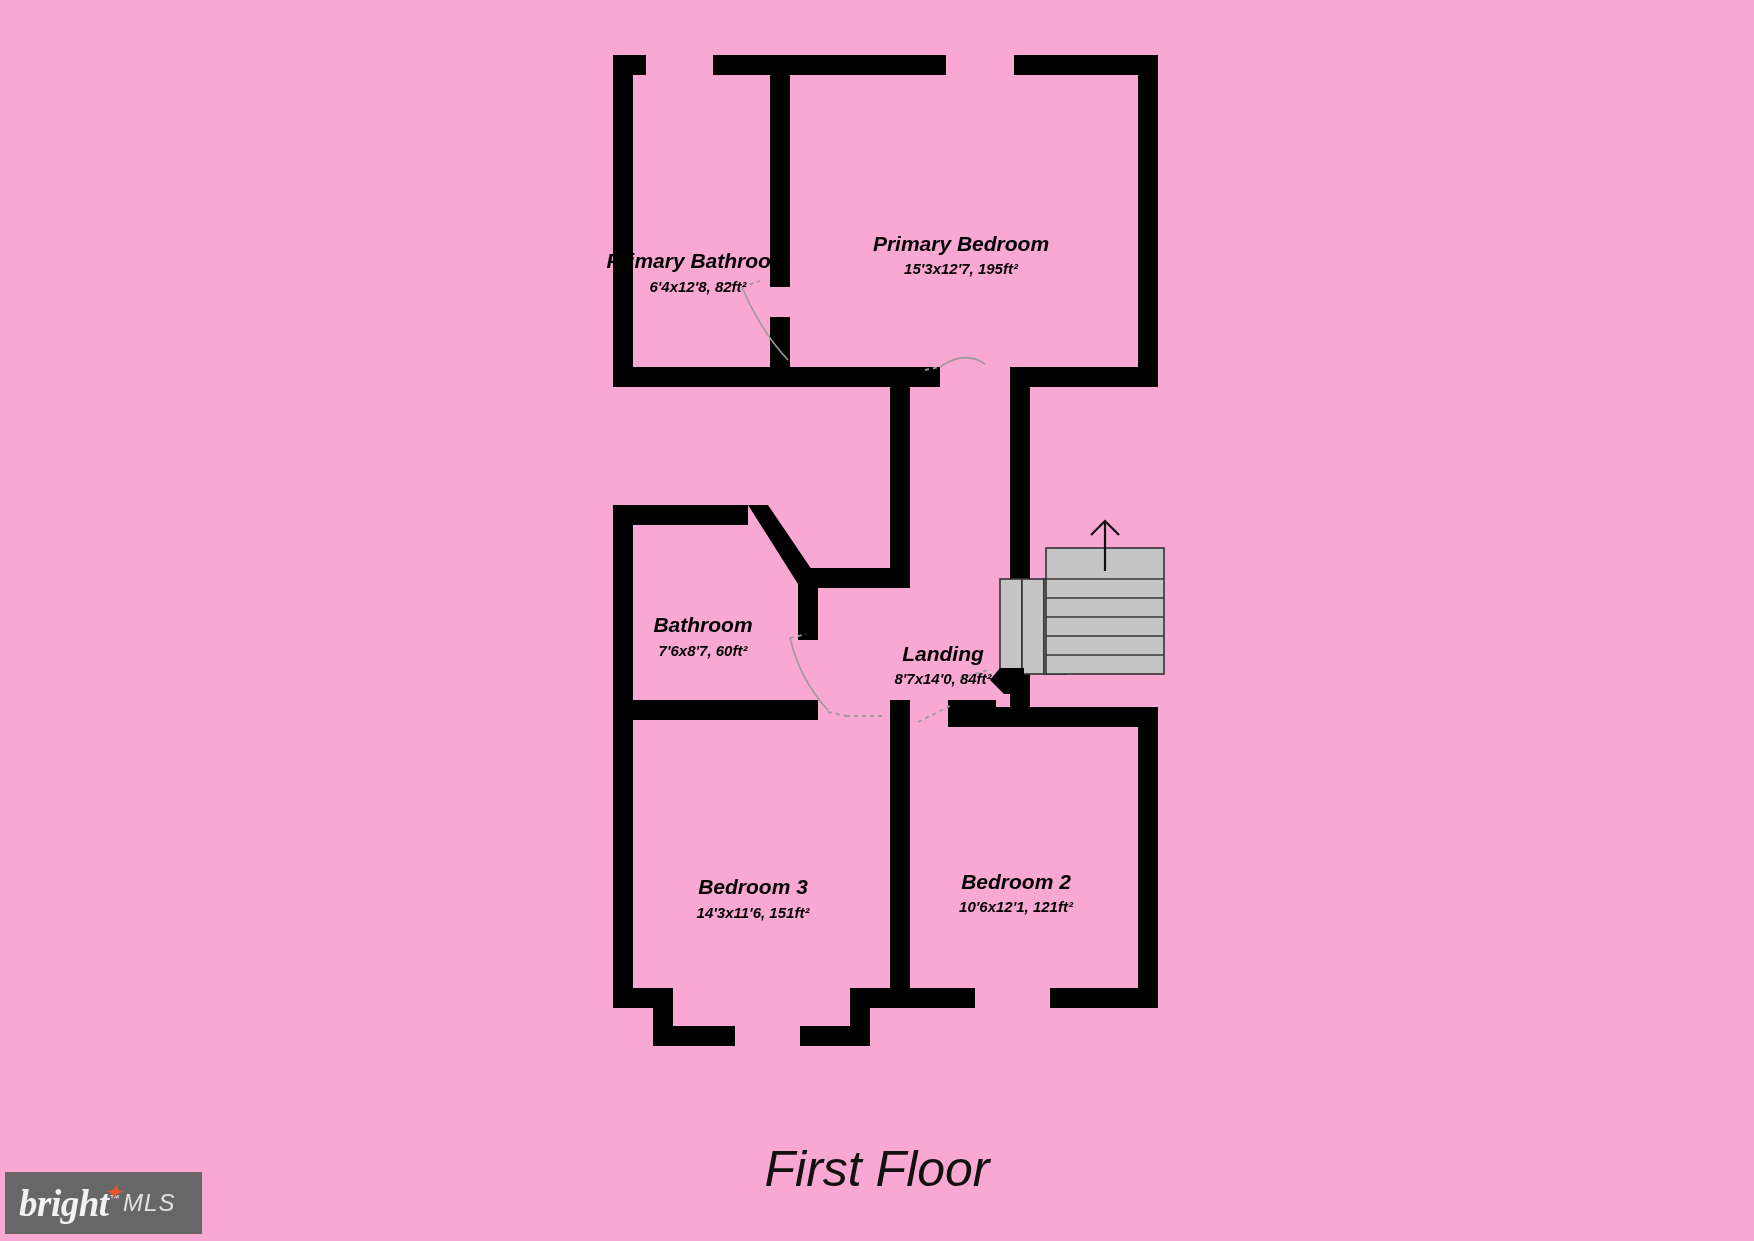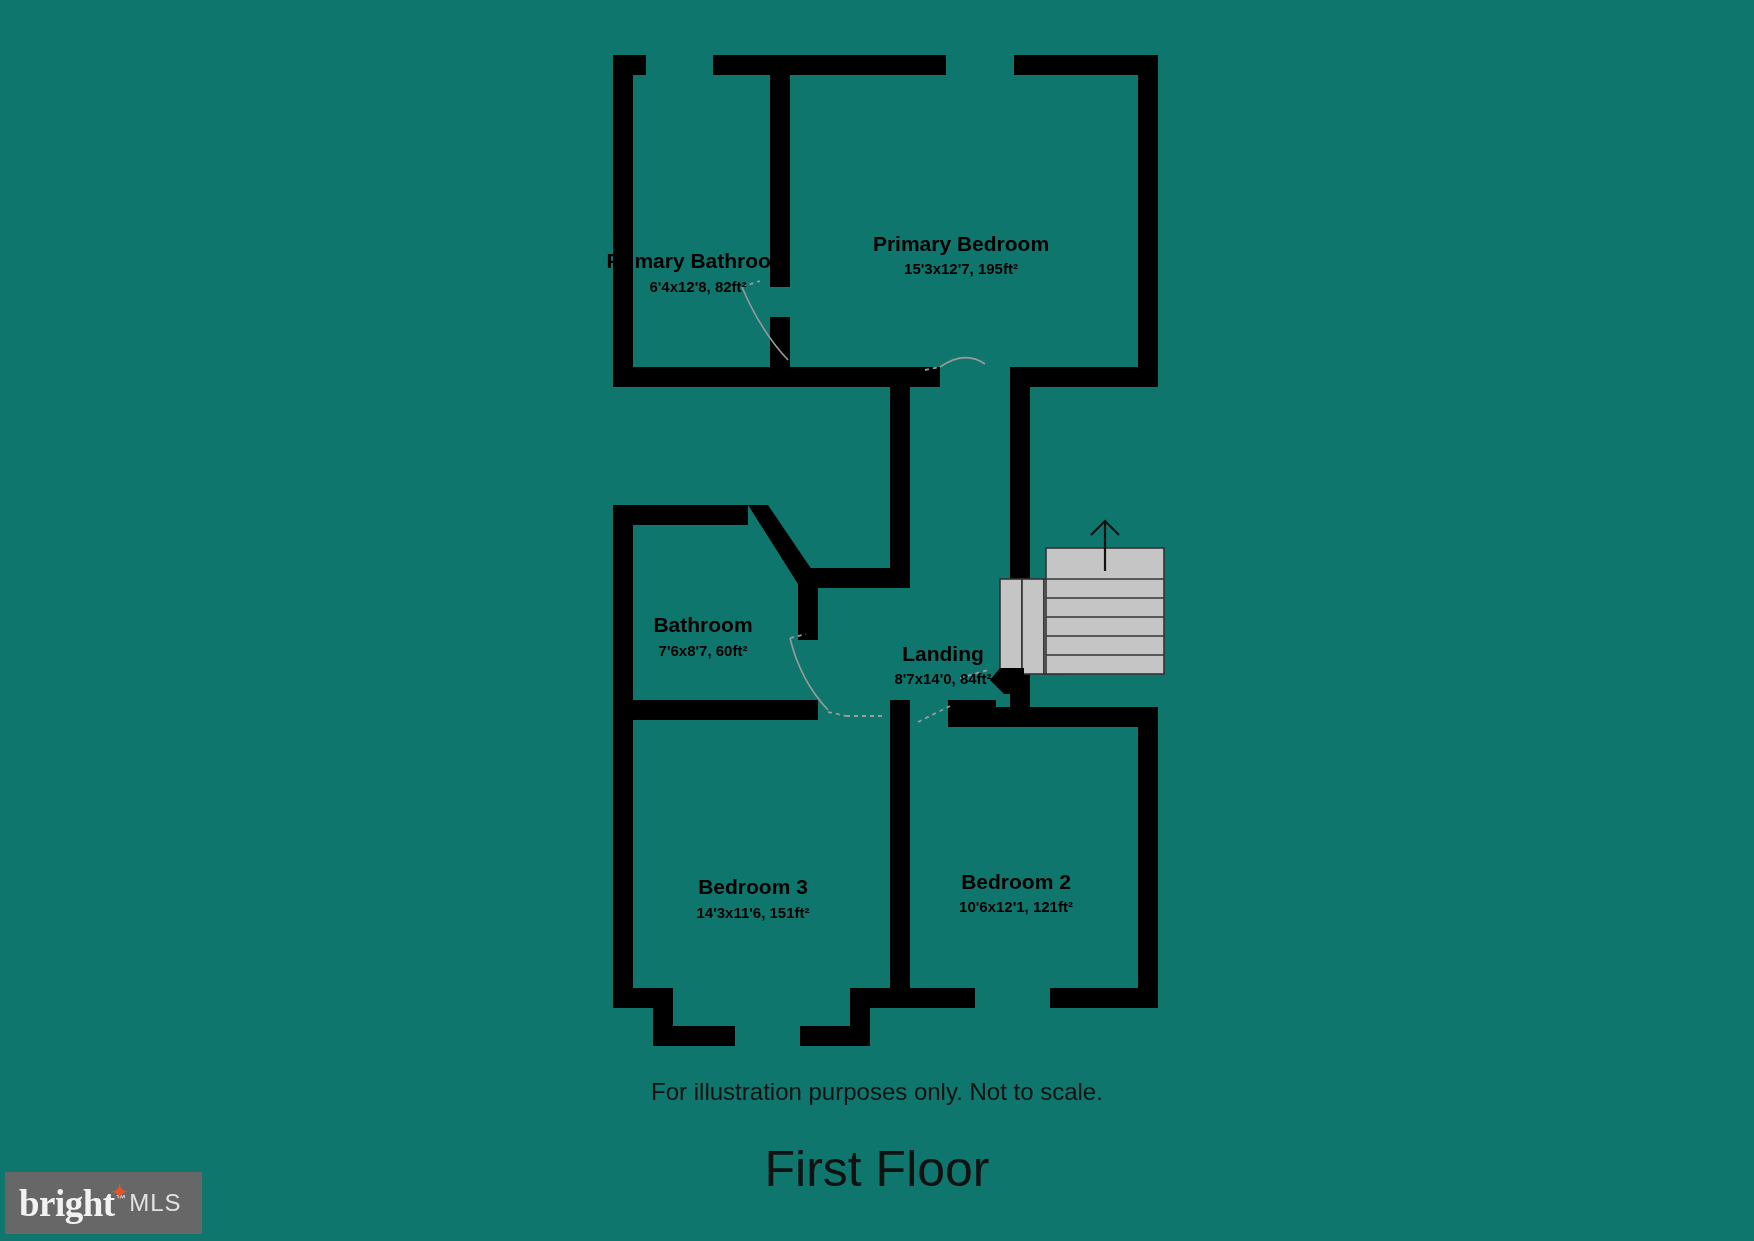--- a/index.html
+++ b/index.html
@@ -4,23 +4,24 @@
 <style>
   html, body {
     margin: 0;
     padding: 0;
     background: #ffffff;
   }
   #page {
     position: relative;
     width: 1754px;
     height: 1241px;
-    background: #0f766e;
+    background: #f9a8d4;
     overflow: hidden;
     font-family: "Liberation Sans", sans-serif;
+    font-style: italic;
   }
   #plan-svg {
     position: absolute;
     left: 0;
     top: 0;
     width: 1754px;
     height: 1241px;
   }
   .room-name {
     font-family: "Liberation Sans", sans-serif;
@@ -272,21 +273,20 @@
 
       <text class="room-name" x="753" y="888">Bedroom 3</text>
       <text class="room-dims" x="753" y="914">14'3x11'6, 151ft²</text>
 
       <text class="room-name" x="1016" y="883">Bedroom 2</text>
       <text class="room-dims" x="1016" y="908">10'6x12'1, 121ft²</text>
     </g>
 
   </svg>
 
-  <div class="disclaimer">For illustration purposes only. Not to scale.</div>
 
   <div class="floor-title">First Floor</div>
 
   <div class="logo">
     <span class="logo-word">
       <span>bright</span><span class="logo-star">✦</span><span class="logo-tm">™</span>
     </span>
     <span class="logo-mls">MLS</span>
   </div>
 

